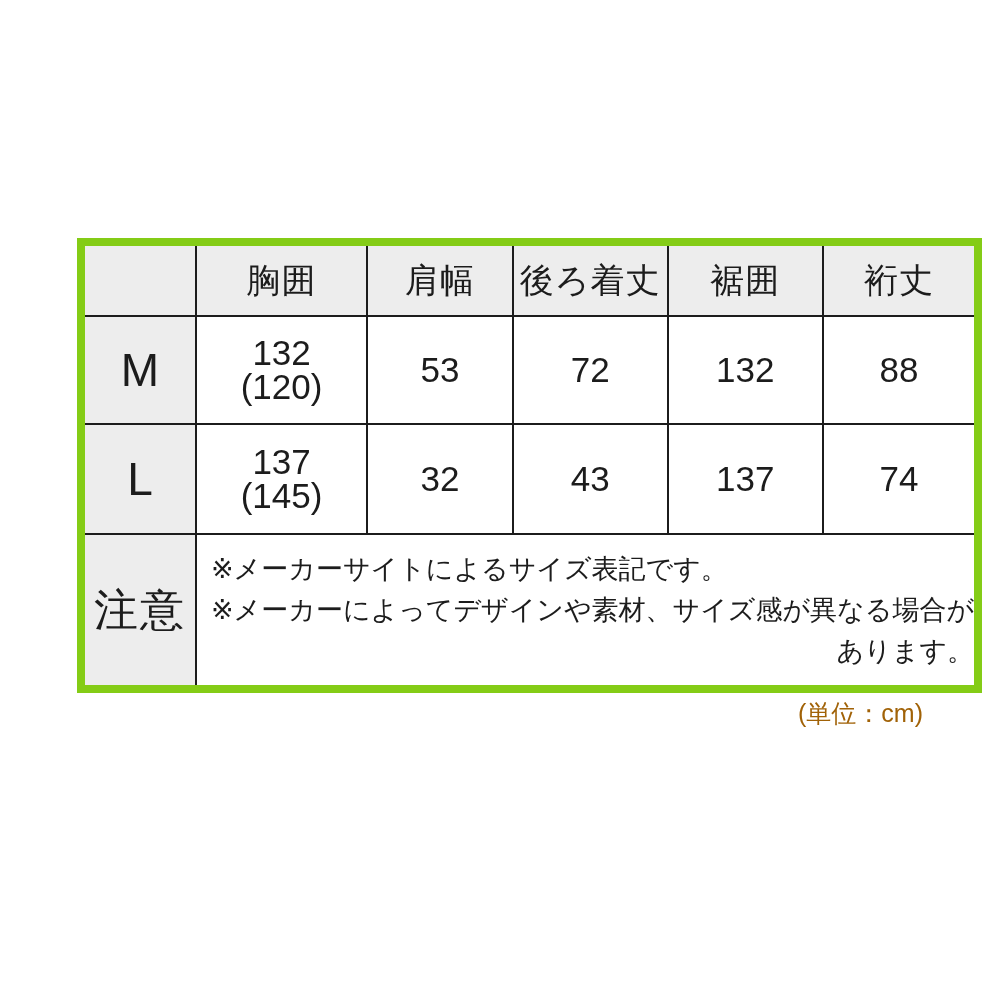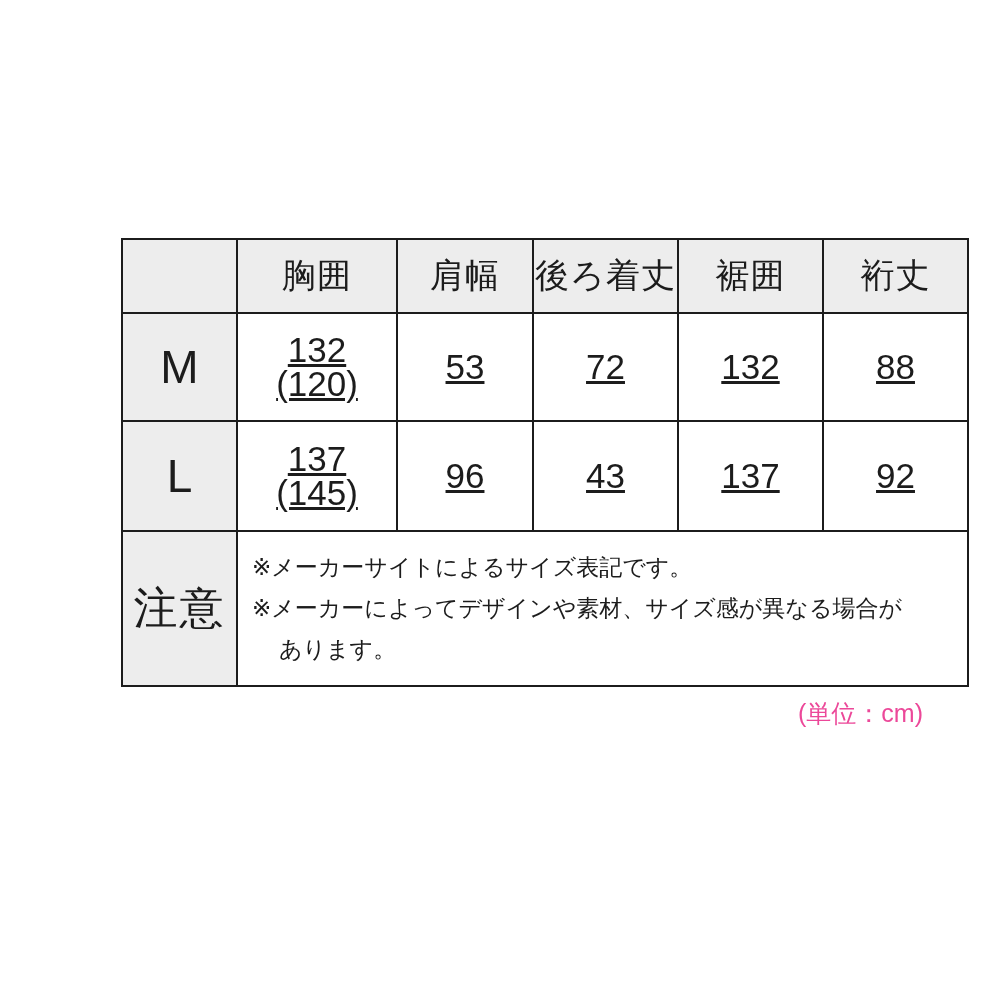--- a/index.html
+++ b/index.html
@@ -9,61 +9,60 @@
     position: relative;
     font-family: "Liberation Sans", "DejaVu Sans", sans-serif;
     color: #1c1c1c;
     overflow: hidden;
   }
   table.size-table {
     position: absolute;
     left: 77px; top: 238px;
     border-collapse: collapse;
     table-layout: fixed;
-    border: 1px solid #84cc16;
+    border: 8px solid #84cc16;
     background: #ffffff;
-    margin-left: 44px;
   }
   .size-table th, .size-table td {
     border: 2px solid #1c1c1c;
     text-align: center;
     vertical-align: middle;
     padding: 0;
     font-weight: 400;
   }
   .head-row { height: 74px; }
   .head-row th {
     background: #ededed;
     font-size: 34px;
     letter-spacing: 1px;
   }
   .row-m { height: 108px; }
   .row-l { height: 110px; }
   .row-note { height: 155px; }
   .rowhead { background: #ededed; }
   .size-label { font-size: 46px; }
   .note-label { font-size: 44px; letter-spacing: 2px; }
-  .value-cell { font-size: 35px; text-decoration: underline; }
+  .value-cell { font-size: 35px; }
   .chest-cell div { line-height: 34px; font-size: 35px; }
   .note-cell {
     text-align: left !important;
     padding: 0 0 0 14px !important;
   }
   .note-line {
-    font-size: 23px;
+    font-size: 27px;
     line-height: 41px;
     white-space: nowrap;
   }
-  .note-line.indent { padding-left: 27px; }
+  .note-line.indent { padding-left: 27px; text-align: right; }
   .unit-caption {
     position: absolute;
     top: 697px;
     right: 77px;
     font-size: 25px;
-    color: #ec4899;
+    color: #a16207;
   }
 </style>
 </head>
 <body>
 
 <table class="size-table">
   <colgroup>
     <col style="width:115px">
     <col style="width:160px">
     <col style="width:136px">
@@ -92,24 +91,24 @@
       <td class="value-cell">132</td>
       <td class="value-cell">88</td>
     </tr>
 
     <tr class="row-l">
       <th class="rowhead size-label">L</th>
       <td class="value-cell chest-cell">
         <div>137</div>
         <div>(145)</div>
       </td>
-      <td class="value-cell">96</td>
+      <td class="value-cell">32</td>
       <td class="value-cell">43</td>
       <td class="value-cell">137</td>
-      <td class="value-cell">92</td>
+      <td class="value-cell">74</td>
     </tr>
 
     <tr class="row-note">
       <th class="rowhead note-label">注意</th>
       <td class="note-cell" colspan="5">
         <div class="note-line">※メーカーサイトによるサイズ表記です。</div>
         <div class="note-line">※メーカーによってデザインや素材、サイズ感が異なる場合が</div>
         <div class="note-line indent">あります。</div>
       </td>
     </tr>

